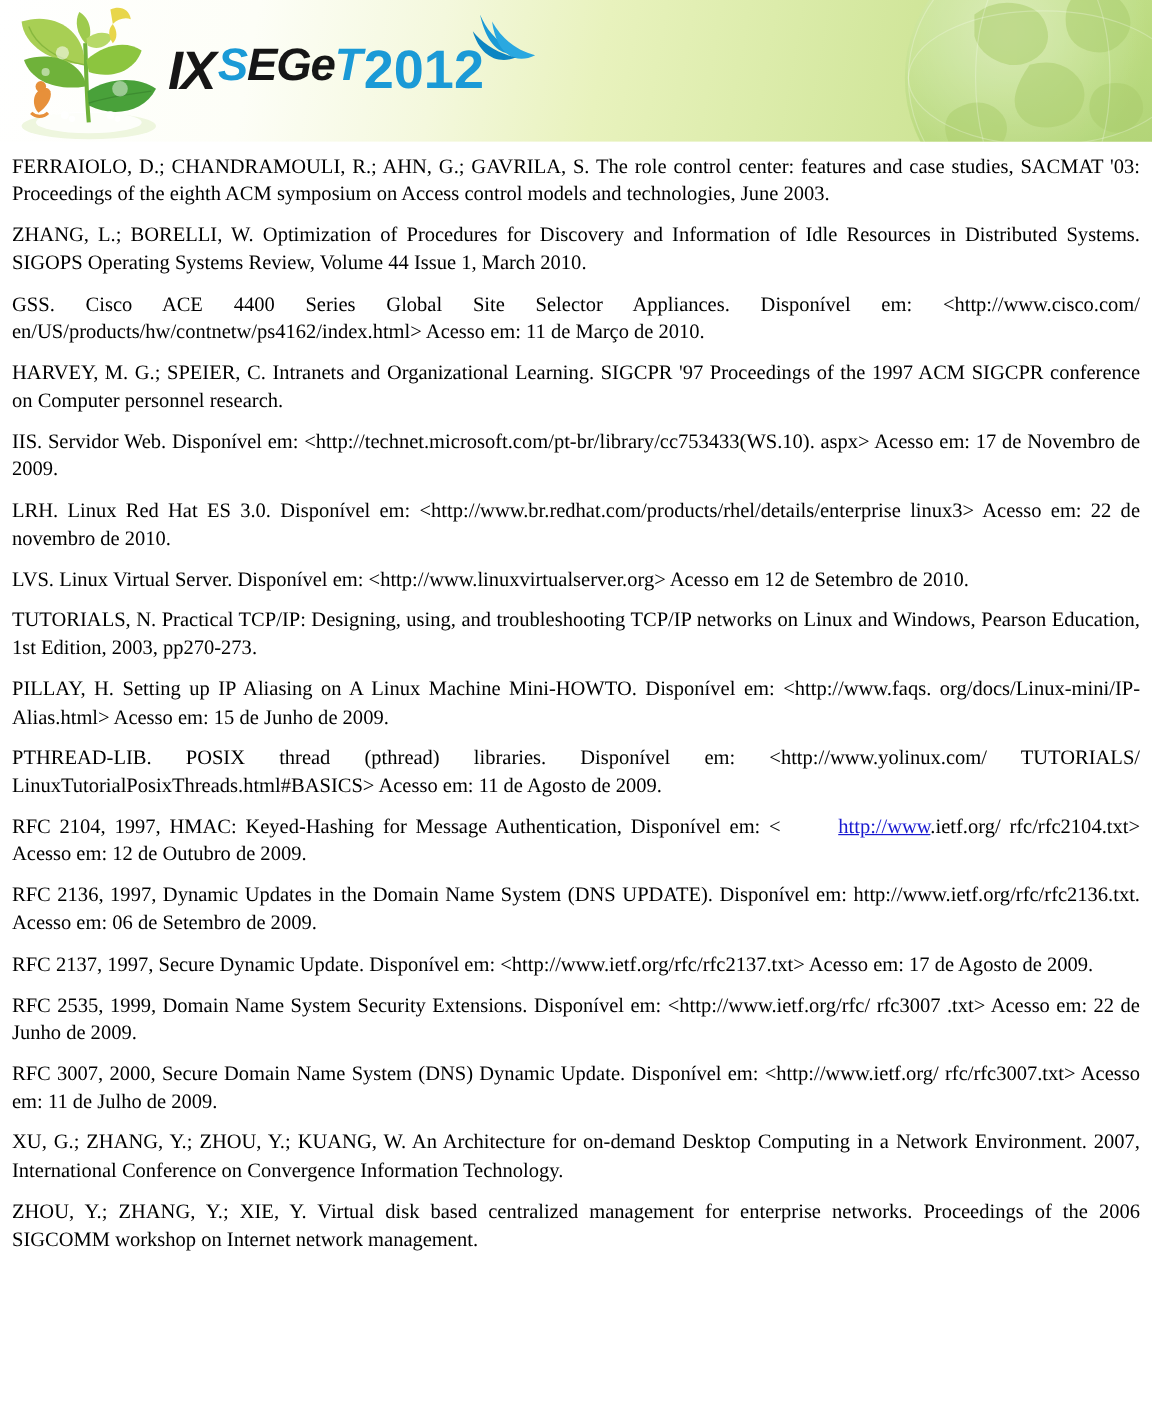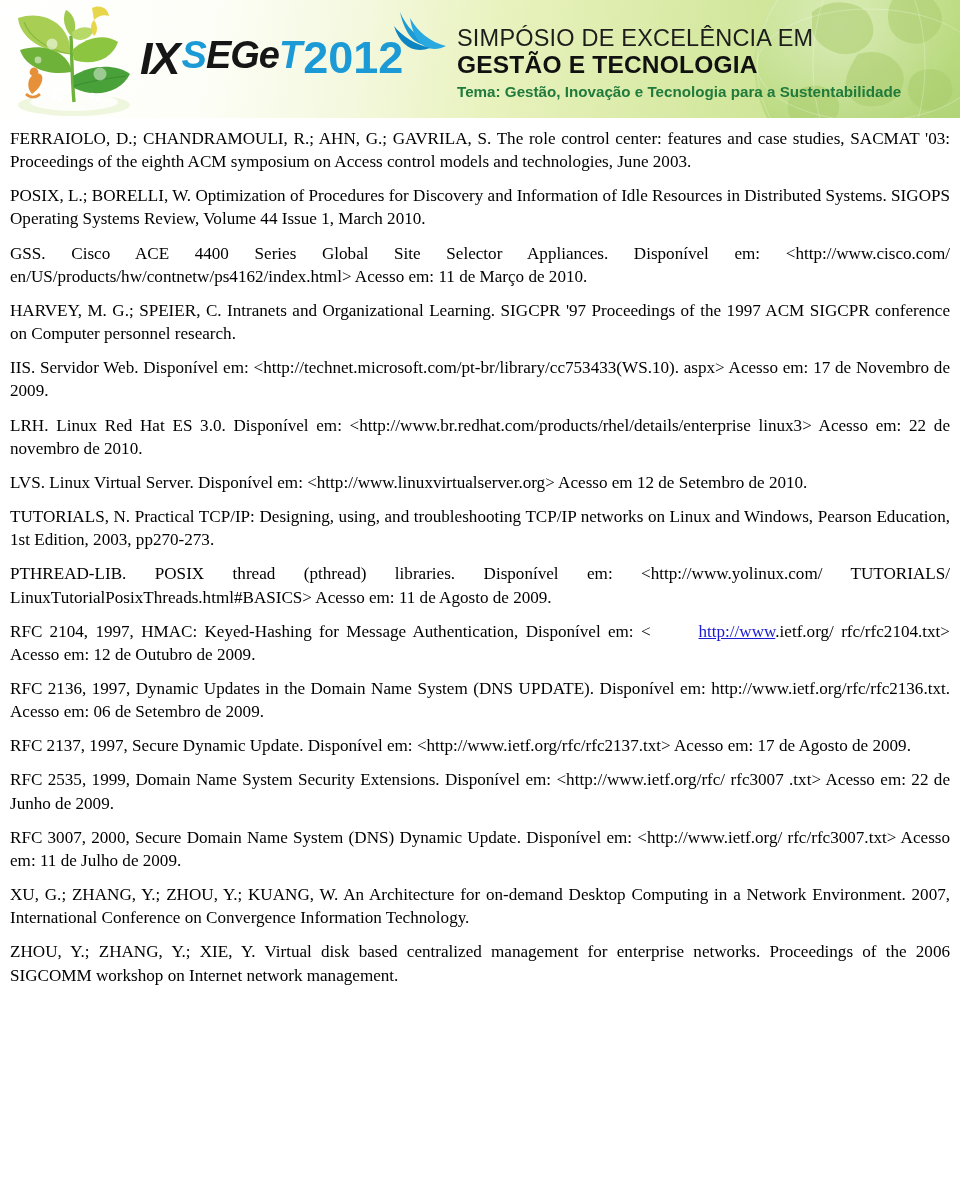--- a/index.html
+++ b/index.html
@@ -229,46 +229,42 @@
   </div>
 
   <div class="logo-swoosh" style="left:390px; top:8px; width:60px; height:54px;">
     <svg width="60" height="54" viewBox="0 0 60 54" aria-hidden="true">
       <path d="M10 4 C16 18 26 30 44 36 C30 40 16 32 10 4 Z" fill="#1b9ad6"></path>
       <path d="M20 10 C28 24 40 34 56 38 C40 46 24 38 20 10 Z" fill="#2aa8e0"></path>
       <path d="M4 18 C12 28 24 36 40 40 C24 46 10 38 4 18 Z" fill="#0d85c2"></path>
     </svg>
   </div>
 
-  <div class="banner-text">
-    <div class="b-line1">SIMPÓSIO DE EXCELÊNCIA EM</div>
-    <div class="b-line2">GESTÃO E TECNOLOGIA</div>
-    <div class="b-line3">Tema: Gestão, Inovação e Tecnologia para a Sustentabilidade</div>
-  </div>
 </div>
 
 <div class="page">
   <div class="refs">
 
     <p class="ref"><span class="au">FERRAIOLO, D.; CHANDRAMOULI, R.; AHN, G.; GAVRILA, S.</span><span> The role control center: features and case studies, SACMAT '03: Proceedings of the eighth ACM symposium on Access control models and technologies, June 2003.</span></p>
 
-    <p class="ref"><span class="au">POSIX, L.; BORELLI, W.</span><span> Optimization of Procedures for Discovery and Information of Idle Resources in Distributed Systems. SIGOPS Operating Systems Review, Volume 44 Issue 1, March 2010.</span></p>
+    <p class="ref"><span class="au">ZHANG, L.; BORELLI, W.</span><span> Optimization of Procedures for Discovery and Information of Idle Resources in Distributed Systems. SIGOPS Operating Systems Review, Volume 44 Issue 1, March 2010.</span></p>
 
     <p class="ref"><span class="au">GSS.</span><span> Cisco ACE 4400 Series Global Site Selector Appliances. Disponível em: &lt;http://www.cisco.com/ en/US/products/hw/contnetw/ps4162/index.html&gt; Acesso em: 11 de Março de 2010.</span></p>
 
     <p class="ref"><span class="au">HARVEY, M. G.; SPEIER, C.</span><span> Intranets and Organizational Learning. SIGCPR '97 Proceedings of the 1997 ACM SIGCPR conference on Computer personnel research.</span></p>
 
     <p class="ref"><span class="au">IIS.</span><span> Servidor Web. Disponível em: &lt;http://technet.microsoft.com/pt-br/library/cc753433(WS.10). aspx&gt; Acesso em: 17 de Novembro de 2009.</span></p>
 
     <p class="ref"><span class="au">LRH.</span><span> Linux Red Hat ES 3.0. Disponível em: &lt;http://www.br.redhat.com/products/rhel/details/enterprise linux3&gt; Acesso em: 22 de novembro de 2010.</span></p>
 
     <p class="ref"><span class="au">LVS.</span><span> Linux Virtual Server. Disponível em: &lt;http://www.linuxvirtualserver.org&gt; Acesso em 12 de Setembro de 2010.</span></p>
 
     <p class="ref"><span class="au">TUTORIALS, N.</span><span> Practical TCP/IP: Designing, using, and troubleshooting TCP/IP networks on Linux and Windows, Pearson Education, 1st Edition, 2003, pp270-273.</span></p>
 
+    <p class="ref"><span class="au">PILLAY, H.</span><span> Setting up IP Aliasing on A Linux Machine Mini-HOWTO. Disponível em: &lt;http://www.faqs. org/docs/Linux-mini/IP-Alias.html&gt; Acesso em: 15 de Junho de 2009.</span></p>
 
     <p class="ref"><span class="au">PTHREAD-LIB.</span><span> POSIX thread (pthread) libraries. Disponível em: &lt;http://www.yolinux.com/ TUTORIALS/ LinuxTutorialPosixThreads.html#BASICS&gt; Acesso em: 11 de Agosto de 2009.</span></p>
 
     <p class="ref"><span class="au">RFC 2104</span><span>, 1997, HMAC: Keyed-Hashing for Message Authentication, Disponível em: &lt;</span><a class="link" href="#">http://www</a><span>.ietf.org/ rfc/rfc2104.txt&gt; Acesso em: 12 de Outubro de 2009.</span></p>
 
     <p class="ref"><span class="au">RFC 2136</span><span>, 1997, Dynamic Updates in the Domain Name System (DNS UPDATE). Disponível em: http://www.ietf.org/rfc/rfc2136.txt. Acesso em: 06 de Setembro de 2009.</span></p>
 
     <p class="ref"><span class="au">RFC 2137</span><span>, 1997, Secure Dynamic Update. Disponível em: &lt;http://www.ietf.org/rfc/rfc2137.txt&gt; Acesso em: 17 de Agosto de 2009.</span></p>
 
     <p class="ref"><span class="au">RFC 2535</span><span>, 1999, Domain Name System Security Extensions. Disponível em: &lt;http://www.ietf.org/rfc/ rfc3007 .txt&gt; Acesso em: 22 de Junho de 2009.</span></p>

